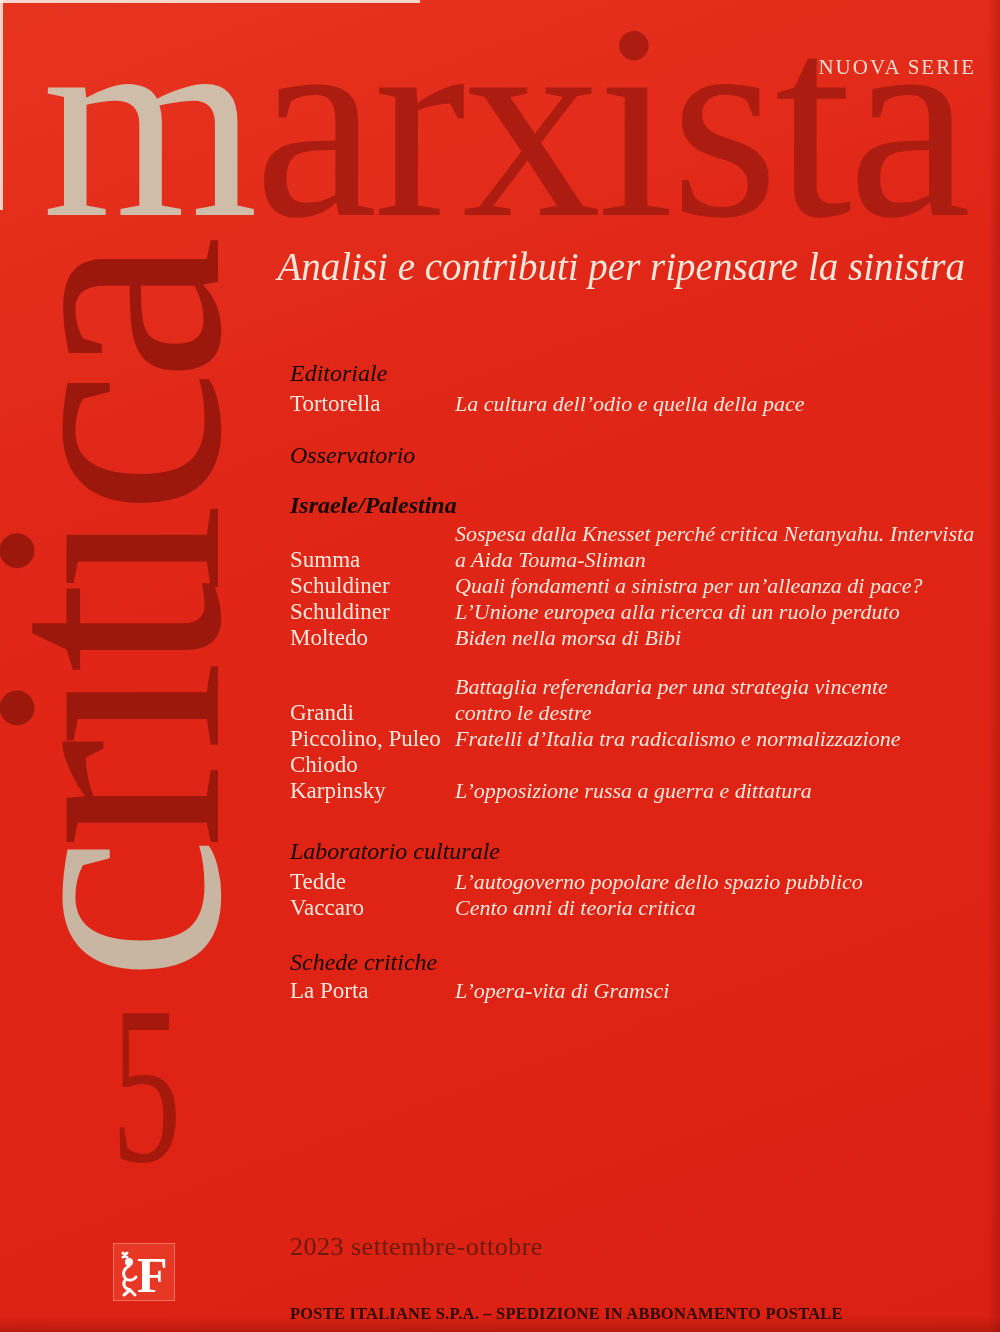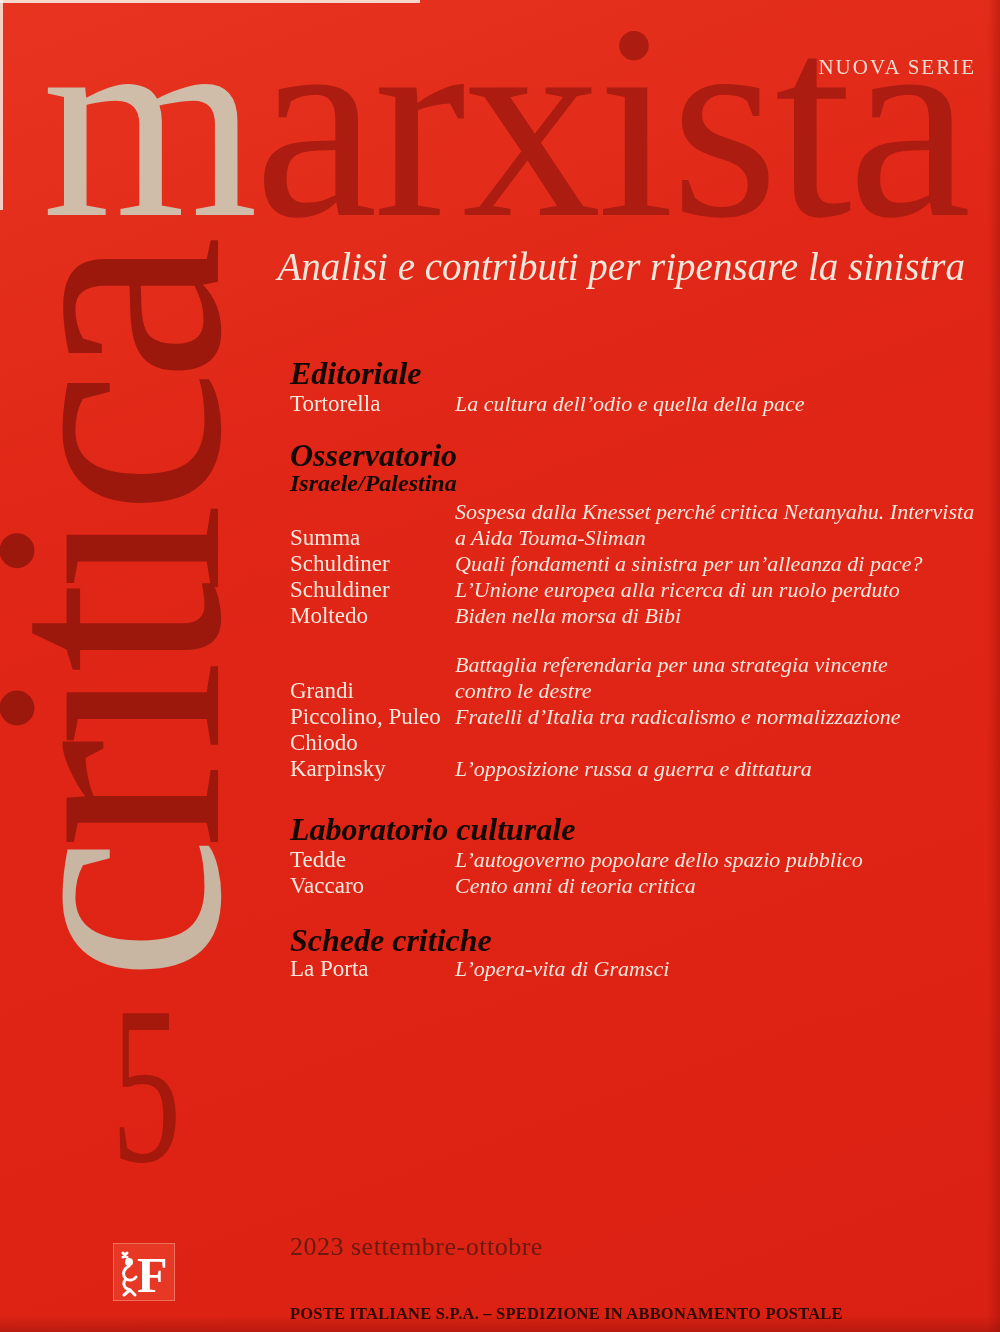--- a/index.html
+++ b/index.html
@@ -49,33 +49,33 @@
   }
   #issue-number {
     position:absolute; left:90px; top:973px;
     font-size:225px; line-height:1; color:#a5190c;
     transform:scaleX(.62); transform-origin:center;
   }
 
   
   #toc { position:absolute; left:290px; top:358px; width:690px; }
   .toc-heading {
-    font-weight:bold; font-style:italic; color:#140805;
-    font-size:32px; line-height:30px;
+    font-weight:normal; font-style:italic; color:#140805;
+    font-size:24px; line-height:30px;
   }
   .toc-subheading {
     font-weight:bold; font-style:italic; color:#140805;
     font-size:24px; line-height:26px;
   }
   .toc-row { display:flex; line-height:26px;align-items:flex-end; }
   .row-author { width:165px; flex:none; font-size:23px; color:#f2e8de; }
   .row-title  { flex:1; font-style:italic; font-size:22px; color:#f2e8de; white-space:pre-line; }
 
   .mt3  { margin-top:3px; }
-  .mt6  { margin-top:0; }
+  .mt6  { margin-top:22px; }
   .mt23 { margin-top:23px; }
   .mt26 { margin-top:26px; }
   .mt29 { margin-top:32px; }
   .mt1  { margin-top:1px; }
 
   
   #publisher-logo { position:absolute; left:113px; top:1243px; width:62px; height:58px; }
   #issue-date {
     position:absolute; left:290px; top:1230px;
     font-size:26px; line-height:34px; color:#6b1a10; letter-spacing:.5px;

